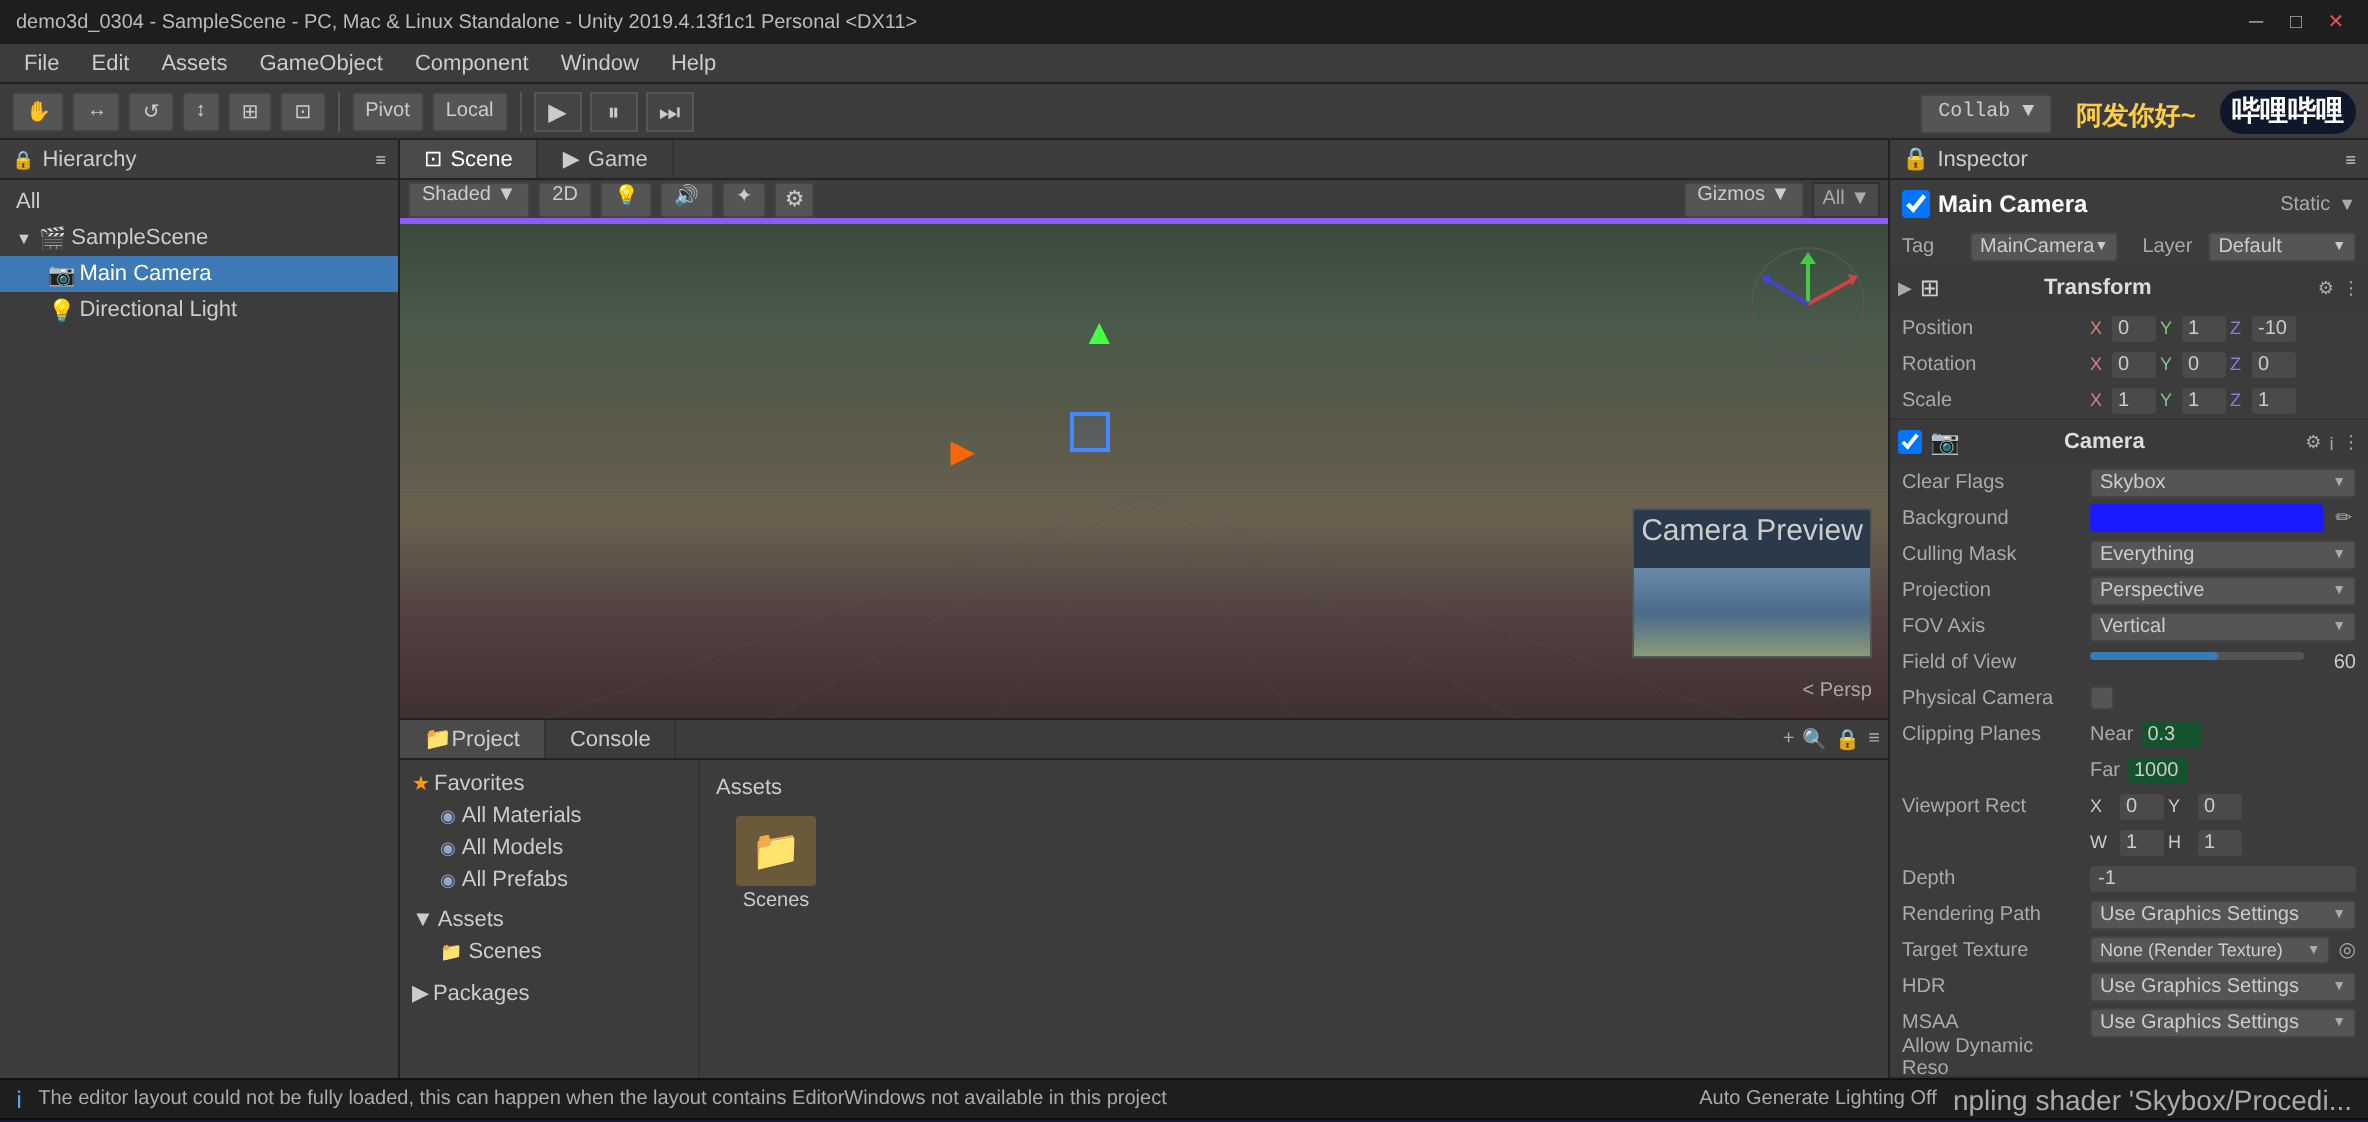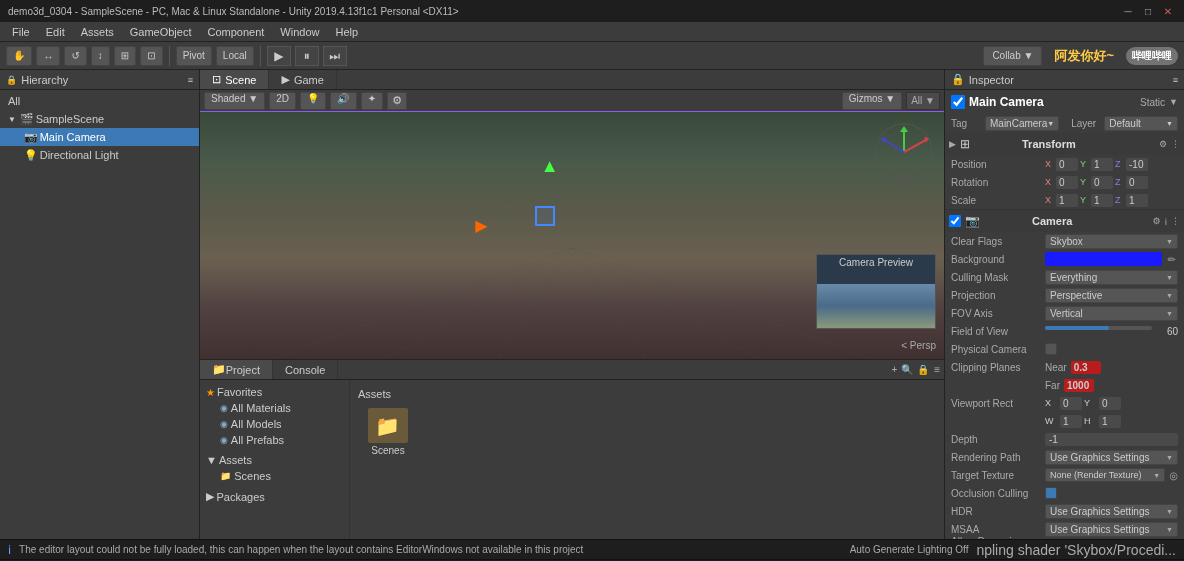--- a/index.html
+++ b/index.html
@@ -65,21 +65,21 @@
       color: #ccc;
       font-size: 10px;
       cursor: pointer;
       display: flex;
       align-items: center;
       gap: 2px;
       border-radius: 2px;
     }
     .toolbar-sep { width: 1px; height: 20px; background: #555; margin: 0 2px; }
     .play-btn { background: #444; border: 1px solid #555; width: 24px; height: 20px; display: flex; align-items: center; justify-content: center; cursor: pointer; font-size: 12px; color: #ccc; }
-    .toolbar-right { margin-left: auto; display: flex; align-items: center; gap: 4px; }
+    .toolbar-right { margin-left: auto; display: flex; align-items: flex-end; gap: 4px; font-family: Liberation Mono, monospace; }
     .collab-btn { background: #555; border: 1px solid #444; padding: 0 8px; height: 20px; display: flex; align-items: center; gap: 2px; cursor: pointer; font-size: 10px; color: #ccc; border-radius: 2px; }
 
     
     #main-layout {
       display: flex;
       height: calc(561px - 22px - 20px - 28px - 20px);
       
     }
 
     
@@ -142,21 +142,21 @@
       gap: 4px;
     }
     .scene-tab.active { background: #4a4a4a; color: #fff; }
     .scene-toolbar {
       height: 22px;
       background: #3c3c3c;
       display: flex;
       align-items: center;
       padding: 0 4px;
       gap: 4px;
-      border-bottom: 1px solid #8b5cf6;
+      border-bottom: 3px solid #8b5cf6;
     }
     .scene-toolbar-btn {
       height: 18px;
       padding: 0 6px;
       background: #555;
       border: 1px solid #444;
       color: #ccc;
       font-size: 10px;
       cursor: pointer;
       border-radius: 2px;
@@ -189,21 +189,21 @@
       width: 120px;
       height: 75px;
       background: #2a3a4a;
       border: 1px solid #555;
     }
     #camera-preview-label {
       position: absolute;
       top: 2px;
       left: 50%;
       transform: translateX(-50%);
-      font-size: 10px;
+      font-size: 15px;
       color: #ccc;
       white-space: nowrap;
     }
     #camera-preview-img {
       position: absolute;
       bottom: 0;
       width: 100%;
       height: 60%;
       background: linear-gradient(180deg, #6a8aaa 0%, #4a6a8a 50%, #8a9a7a 100%);
     }
@@ -415,21 +415,21 @@
       border-radius: 2px;
       cursor: pointer;
     }
     .insp-edit-btn {
       font-size: 10px;
       color: #aaa;
       cursor: pointer;
       padding: 0 2px;
     }
     .insp-near-far { display: flex; gap: 4px; align-items: center; font-size: 10px; color: #aaa; flex: 1; }
-    .nf-val { background: #b91c1c; padding: 1px 3px; border-radius: 2px; color: #ccc; font-size: 10px; min-width: 30px; font-weight: bold; }
+    .nf-val { background: #14532d; padding: 1px 3px; border-radius: 2px; color: #ccc; font-size: 10px; min-width: 30px; }
 
     
     #statusbar {
       height: 20px;
       background: #1e1e1e;
       display: flex;
       align-items: center;
       padding: 0 8px;
       font-size: 10px;
       color: #aaa;
@@ -445,23 +445,23 @@
       height: 30px;
       background: #1a1a2e;
       display: flex;
       align-items: center;
       padding: 0 4px;
       gap: 4px;
       border-top: 1px solid #111;
     }
 
     .bilibili-logo {
-      background: #737373;
+      background: #0f172a;
       color: white;
-      font-size: 10px;
+      font-size: 14px;
       font-weight: bold;
       padding: 2px 6px;
       border-radius: 12px;
     }
 
     .insp-scroll {
       overflow-y: auto;
       flex: 1;
     }
     .insp-scroll::-webkit-scrollbar { width: 6px; }
@@ -884,24 +884,20 @@
         </div>
 
         <div class="insp-row">
           <span class="insp-label">Target Texture</span>
           <div class="insp-dropdown" style="font-size:9px;">
             <span>None (Render Texture)</span>
           </div>
           <span style="font-size:10px; color:#aaa; cursor:pointer;">◎</span>
         </div>
 
-        <div class="insp-row">
-          <span class="insp-label">Occlusion Culling</span>
-          <div class="insp-checkbox checked"></div>
-        </div>
 
         <div class="insp-row">
           <span class="insp-label">HDR</span>
           <div class="insp-dropdown">
             <span>Use Graphics Settings</span>
           </div>
         </div>
 
         <div class="insp-row">
           <span class="insp-label">MSAA</span>

